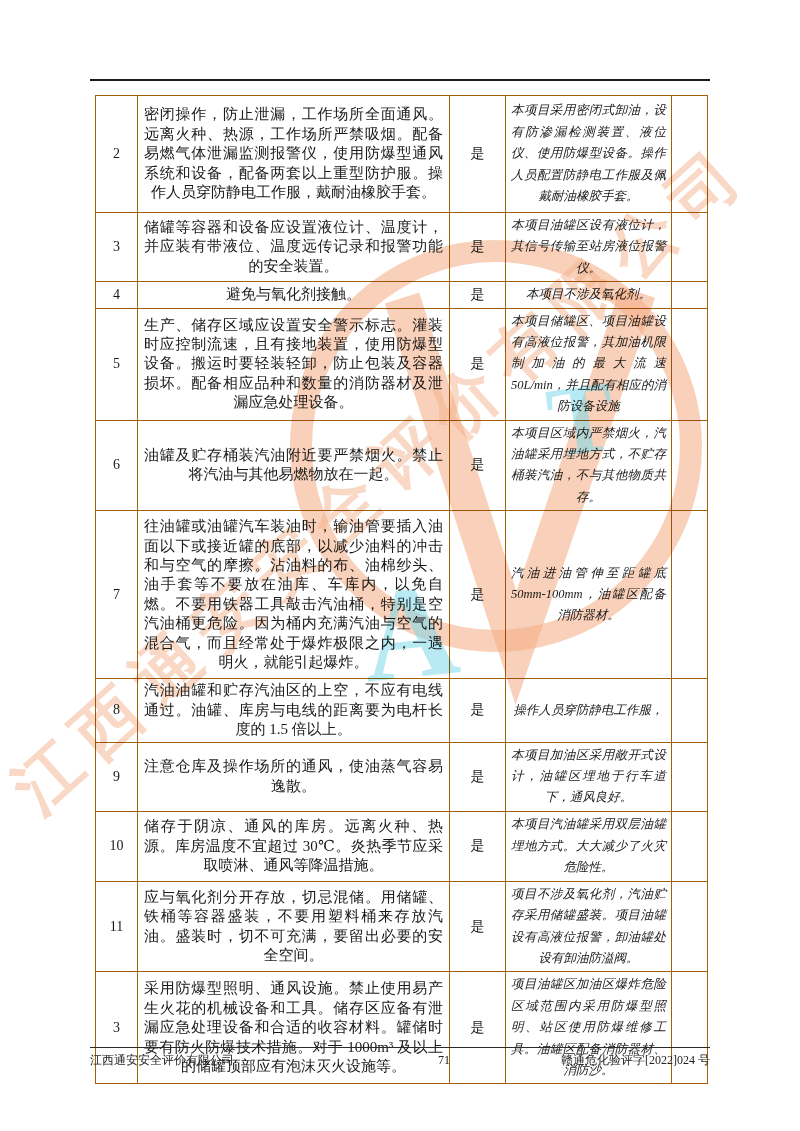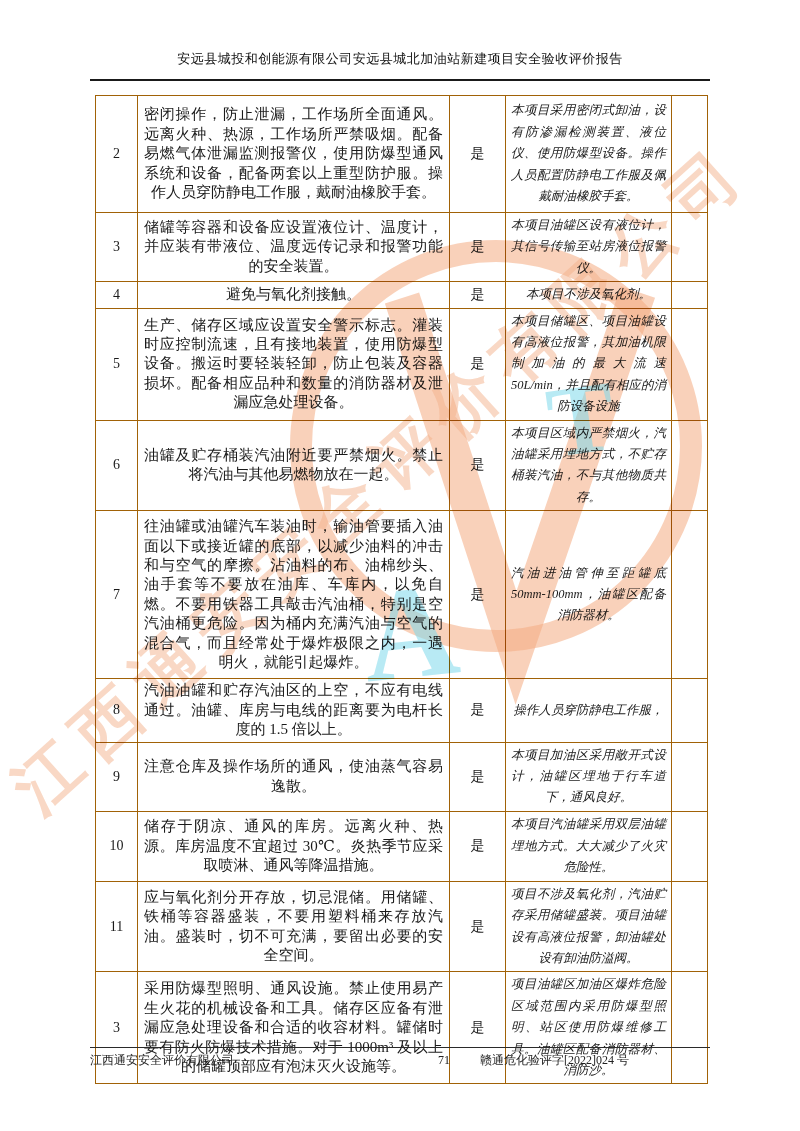--- a/index.html
+++ b/index.html
@@ -35,21 +35,21 @@
   tbody tr:nth-child(9)  { height: 70px; }
   tbody tr:nth-child(10) { height: 86px; }
   tbody tr:nth-child(11) { height: 102px; }
 
   
   .footer-rule { position: absolute; top: 1047px; left: 90px; width: 620px; height: 1px; background: #2a2a2a; }
   .doc-footer { position: absolute; top: 1052px; left: 90px; width: 620px; display: flex;
     justify-content: space-between; align-items: baseline; font-size: 12px; color: #222; }
   .doc-footer .f-left  { width: 230px; text-align: left; }
   .doc-footer .f-page  { width: 100px; text-align: right; }
-  .doc-footer .f-right { width: 230px; }
+  .doc-footer .f-right { width: 230px; text-align: right; }
 
   
   .wm { position: absolute; inset: 0; pointer-events: none; mix-blend-mode: multiply; z-index: 10; }
   .wm-ring { position: absolute; left: 290px; top: 240px; width: 412px; height: 412px;
     border: 22px solid rgba(244,172,130,0.55); border-radius: 50%; }
   .wm-svg { position: absolute; left: 0; top: 0; }
   .wm-diag { position: absolute; left: -6px; top: 766px; transform: rotate(-42deg); transform-origin: 0 0;
     white-space: nowrap; font-size: 66px; letter-spacing: 14px; font-weight: bold;
     color: rgba(244,178,140,0.5); }
   .wm-cyan-t { position: absolute; left: 548px; top: 362px; font-size: 100px; font-weight: bold;
@@ -57,21 +57,20 @@
   .wm-cyan-a { position: absolute; left: 362px; top: 556px; font-size: 132px; font-weight: bold;
     color: rgba(125,216,235,0.55); transform: rotate(-6deg); }
   .wm-red { position: absolute; left: 268px; top: 706px; font-size: 76px; font-weight: bold;
     letter-spacing: 8px; color: rgba(222,48,35,0.78); white-space: nowrap; }
 </style>
 </head>
 <body>
 
 <div class="page">
 
-  <div class="doc-header">安远县城投和创能源有限公司安远县城北加油站新建项目安全验收评价报告</div>
   <div class="header-rule"></div>
 
   <div class="tbl-wrap">
     <table>
       <colgroup>
         <col class="c1">
           <col class="c2">
           <col class="c3">
           <col class="c4">
           <col class="c5">

